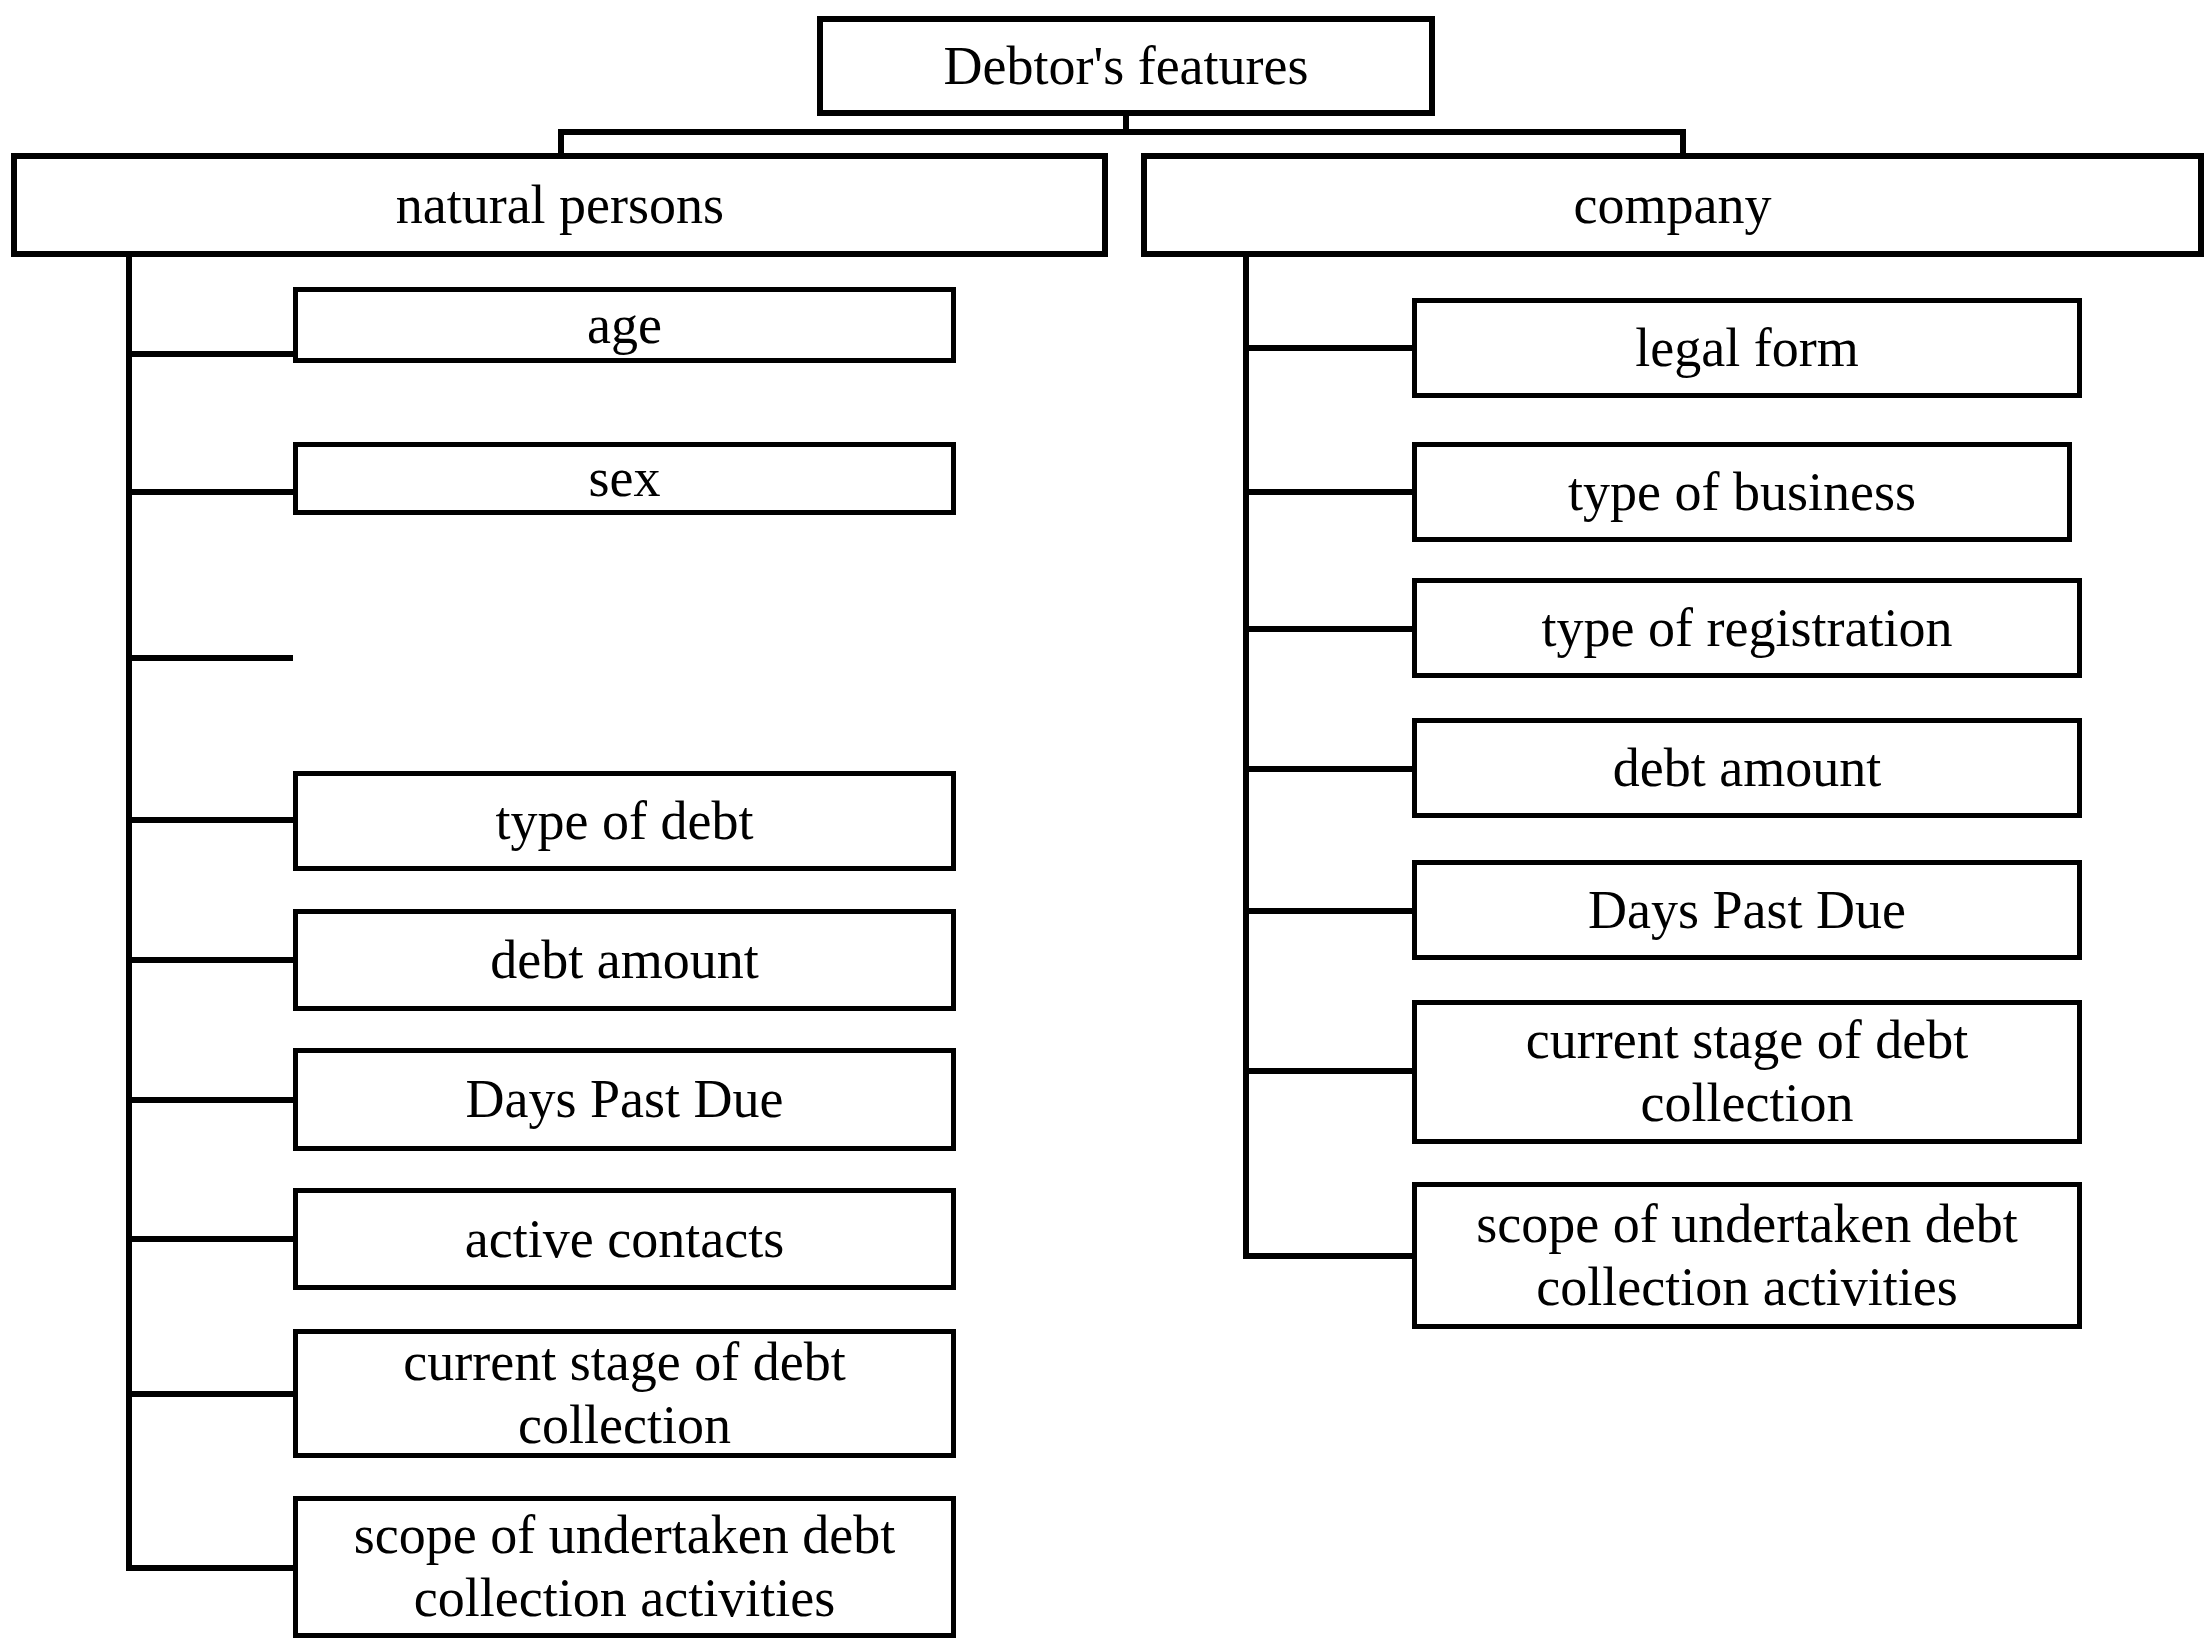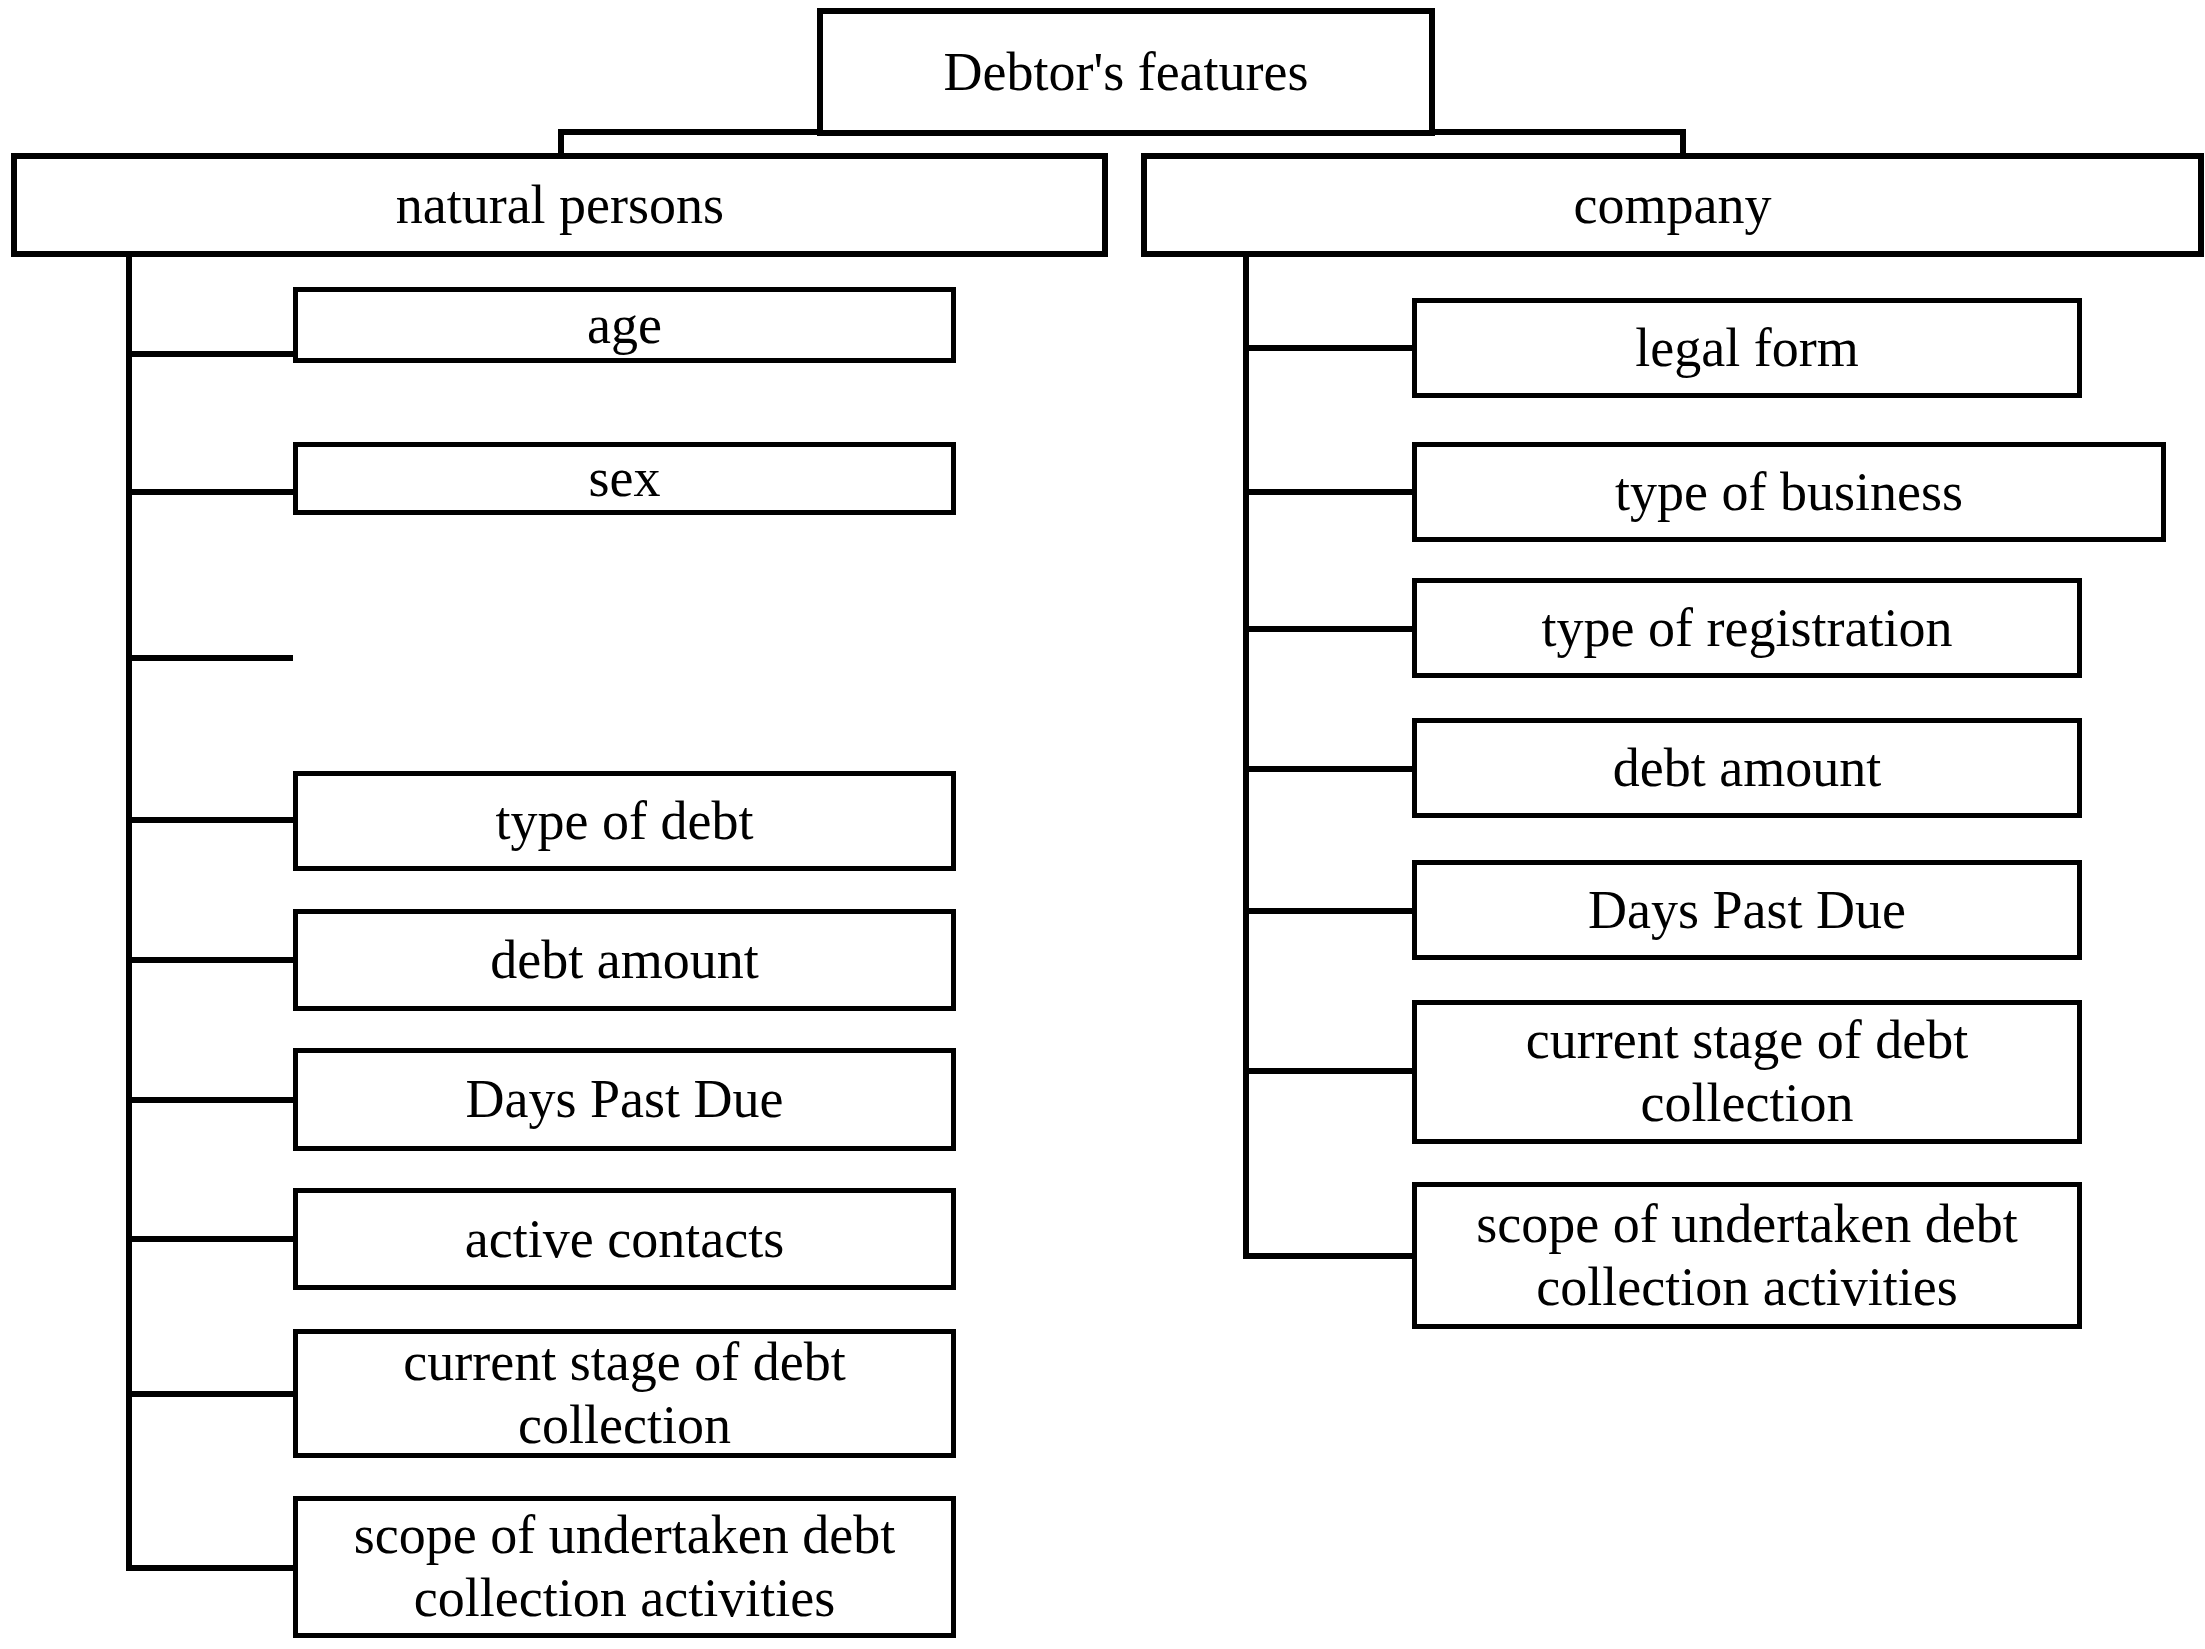--- a/index.html
+++ b/index.html
@@ -37,21 +37,21 @@
     position: absolute;
     background: #000000;
     z-index: 1;
   }
 </style>
 </head>
 <body>
 
 <div class="stage">
 
-  <div class="box thick" style="left:817px;top:8px;width:618px;height:128px">Debtor's features</div>
+  <div class="box thick" style="left:817px;top:16px;width:618px;height:100px">Debtor's features</div>
 
   <div class="line" style="left:1123px;top:112px;width:6px;height:23px"></div>
   <div class="line" style="left:558px;top:129px;width:1128px;height:6px"></div>
   <div class="line" style="left:558px;top:129px;width:6px;height:25px"></div>
   <div class="line" style="left:1680px;top:129px;width:6px;height:25px"></div>
 
   <div class="box thick" style="left:11.4px;top:153px;width:1097px;height:104px">natural persons</div>
   <div class="box thick" style="left:1141px;top:153px;width:1063px;height:104px">company</div>
 
   <div class="line" style="left:126px;top:254px;width:6px;height:1316px"></div>
@@ -79,21 +79,21 @@
   <div class="line" style="left:1243px;top:254px;width:6px;height:1004px"></div>
   <div class="line" style="left:1243px;top:345px;width:169px;height:6px"></div>
   <div class="line" style="left:1243px;top:489px;width:169px;height:6px"></div>
   <div class="line" style="left:1243px;top:626px;width:169px;height:6px"></div>
   <div class="line" style="left:1243px;top:766px;width:169px;height:6px"></div>
   <div class="line" style="left:1243px;top:908px;width:169px;height:6px"></div>
   <div class="line" style="left:1243px;top:1068px;width:169px;height:6px"></div>
   <div class="line" style="left:1243px;top:1253px;width:169px;height:6px"></div>
 
   <div class="box" style="left:1412px;top:298px;width:670px;height:100px">legal form</div>
-  <div class="box" style="left:1412px;top:442px;width:754px;height:100px">type of business</div>
+  <div class="box" style="left:1412px;top:442px;width:660px;height:100px">type of business</div>
   <div class="box" style="left:1412px;top:578px;width:670px;height:100px">type of registration</div>
   <div class="box" style="left:1412px;top:718px;width:670px;height:100px">debt amount</div>
   <div class="box" style="left:1412px;top:860px;width:670px;height:100px">Days Past Due</div>
   <div class="box" style="left:1412px;top:1000px;width:670px;height:144px">current stage of debt
 collection</div>
   <div class="box" style="left:1412px;top:1182px;width:670px;height:147px">scope of undertaken debt
 collection activities</div>
 
 </div>
 

